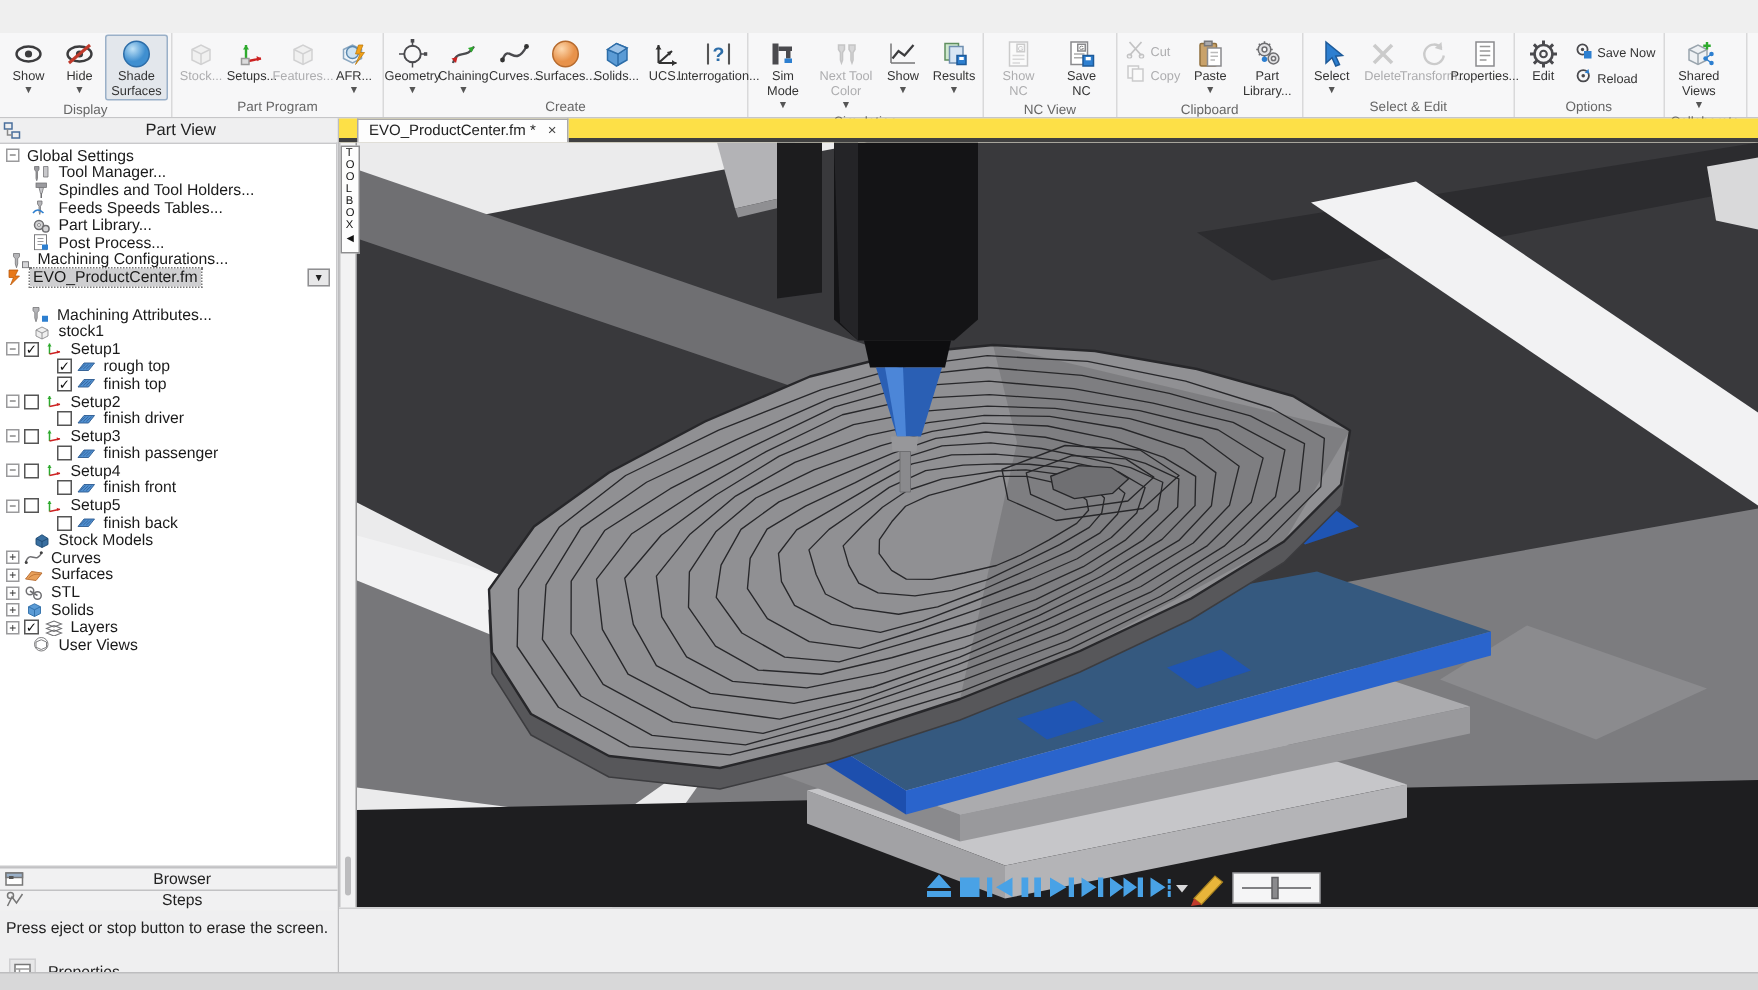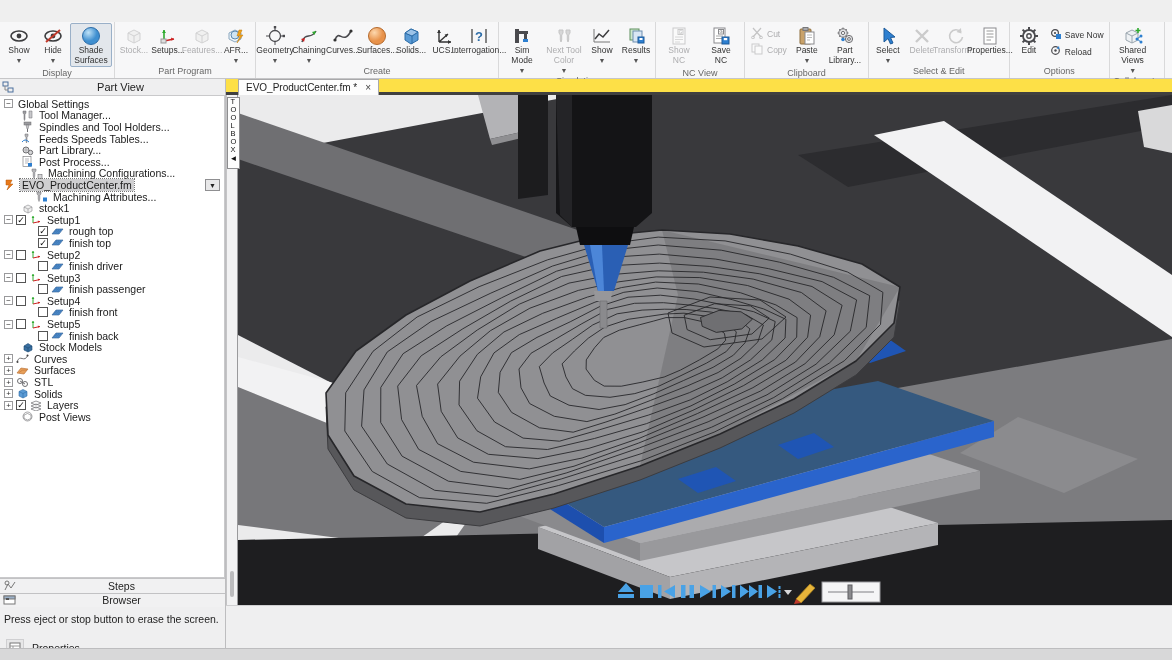--- a/index.html
+++ b/index.html
@@ -547,35 +547,35 @@
           <span class="tlabel">Part Library...</span>
         </div>
         <div class="trow" style="padding-left: 21px;">
           <span class="ticon"><svg width="13" height="11" viewBox="0 0 13 11">
               <rect x="2" y="0.5" width="8" height="10" fill="#fff" stroke="#6f6f72" stroke-width=".6"></rect>
               <path d="M4 3 H8 M4 5 H8 M4 7 H7" stroke="#9a9a9e" stroke-width=".7"></path>
               <rect x="7" y="7" width="4" height="3.5" fill="#2d7fd0"></rect>
             </svg></span>
           <span class="tlabel">Post Process...</span>
         </div>
-        <div class="trow" style="padding-left: 30px;">
+        <div class="trow" style="padding-left: 7px;">
           <span class="ticon"><svg width="13" height="11" viewBox="0 0 13 11">
               <path d="M2 1 h4 v2 l-1.2 1.5 V8 l-.8 2.5 L3.2 8 V4.5 L2 3 Z" fill="#b5b5b8" stroke="#6f6f72" stroke-width=".5"></path>
               <rect x="8" y="6.5" width="4" height="4" fill="#d5d5d7" stroke="#6f6f72" stroke-width=".6"></rect>
             </svg></span>
           <span class="tlabel">Machining Configurations...</span>
         </div>
         <div class="trow selected" style="padding-left: 4px;">
           <span class="ticon"><svg width="11" height="12" viewBox="0 0 11 12">
               <path d="M2 1 L8 1 L6 5 L9 5 L3 11 L5 6 L2 6 Z" fill="#e8791a" stroke="#b55708" stroke-width=".5"></path>
             </svg></span>
           <span class="tlabel">EVO_ProductCenter.fm</span>
           <span class="tree-dd">▼</span>
         </div>
-        <div class="trow" style="padding-left: 35px;">
+        <div class="trow" style="padding-left: 20px; margin-top: 13px;">
           <span class="ticon"><svg width="13" height="11" viewBox="0 0 13 11">
               <path d="M2 1 h4 v2 l-1.2 1.5 V8 l-.8 2.5 L3.2 8 V4.5 L2 3 Z" fill="#b5b5b8" stroke="#6f6f72" stroke-width=".5"></path>
               <rect x="8" y="6.5" width="4" height="4" fill="#2d7fd0"></rect>
             </svg></span>
           <span class="tlabel">Machining Attributes...</span>
         </div>
         <div class="trow" style="padding-left: 21px;">
           <span class="ticon"><svg width="13" height="11" viewBox="0 0 13 11">
               <path d="M3 4 L7 2 L11 4 L11 8 L7 10 L3 8 Z" fill="#efefef" stroke="#8a8a8d" stroke-width=".6"></path>
               <path d="M3 4 L7 6 L11 4 M7 6 V10" fill="none" stroke="#8a8a8d" stroke-width=".6"></path>
@@ -732,37 +732,37 @@
           <span class="ticon"><svg width="13" height="11" viewBox="0 0 13 11">
               <path d="M2 3 L7 1 L12 3 L7 5 Z M2 6 L7 4 L12 6 L7 8 Z M2 9 L7 7 L12 9 L7 11 Z" fill="none" stroke="#6f6f72" stroke-width=".7"></path>
             </svg></span>
           <span class="tlabel">Layers</span>
         </div>
         <div class="trow" style="padding-left: 21px;">
           <span class="ticon"><svg width="13" height="11" viewBox="0 0 13 11">
               <circle cx="6.5" cy="5.5" r="4.5" fill="none" stroke="#6f6f72" stroke-width=".6"></circle>
               <path d="M3 4 L6.5 2.5 L10 4 L10 7.5 L6.5 9 L3 7.5 Z" fill="none" stroke="#6f6f72" stroke-width=".6"></path>
             </svg></span>
-          <span class="tlabel">Post Views</span>
-        </div>
-      </div>
-    <div class="collapsedbar">
-      <svg class="cicon" viewBox="0 0 16 12">
-        <path d="M3 10 L6 4 L9 8 L13 2" stroke="#777" fill="none"></path>
-        <circle cx="5" cy="3" r="2" fill="none" stroke="#777"></circle>
-      </svg>
-      <span class="clabel">Steps</span>
-    </div>
+          <span class="tlabel">User Views</span>
+        </div>
+      </div>
     <div class="collapsedbar">
       <svg class="cicon" viewBox="0 0 16 12">
         <rect x="2" y="2" width="11" height="8" fill="#fff" stroke="#777"></rect>
         <rect x="2" y="2" width="11" height="3" fill="#9ab0c8" stroke="#777"></rect>
         <rect x="4" y="4" width="3" height="2" fill="#555"></rect>
       </svg>
       <span class="clabel">Browser</span>
+    </div>
+    <div class="collapsedbar">
+      <svg class="cicon" viewBox="0 0 16 12">
+        <path d="M3 10 L6 4 L9 8 L13 2" stroke="#777" fill="none"></path>
+        <circle cx="5" cy="3" r="2" fill="none" stroke="#777"></circle>
+      </svg>
+      <span class="clabel">Steps</span>
     </div>
     <div class="statusmsg">Press eject or stop button to erase the screen.</div>
     <div class="propsrow">
       <span class="picon">
         <svg width="12" height="12" viewBox="0 0 12 12">
           <rect x="1" y="1" width="10" height="10" fill="#fff" stroke="#777"></rect>
           <path d="M1 4 H11 M4 4 V11 M1 7 H11" stroke="#999" fill="none"></path>
         </svg>
       </span>
       <span class="plabel">Properties</span>

